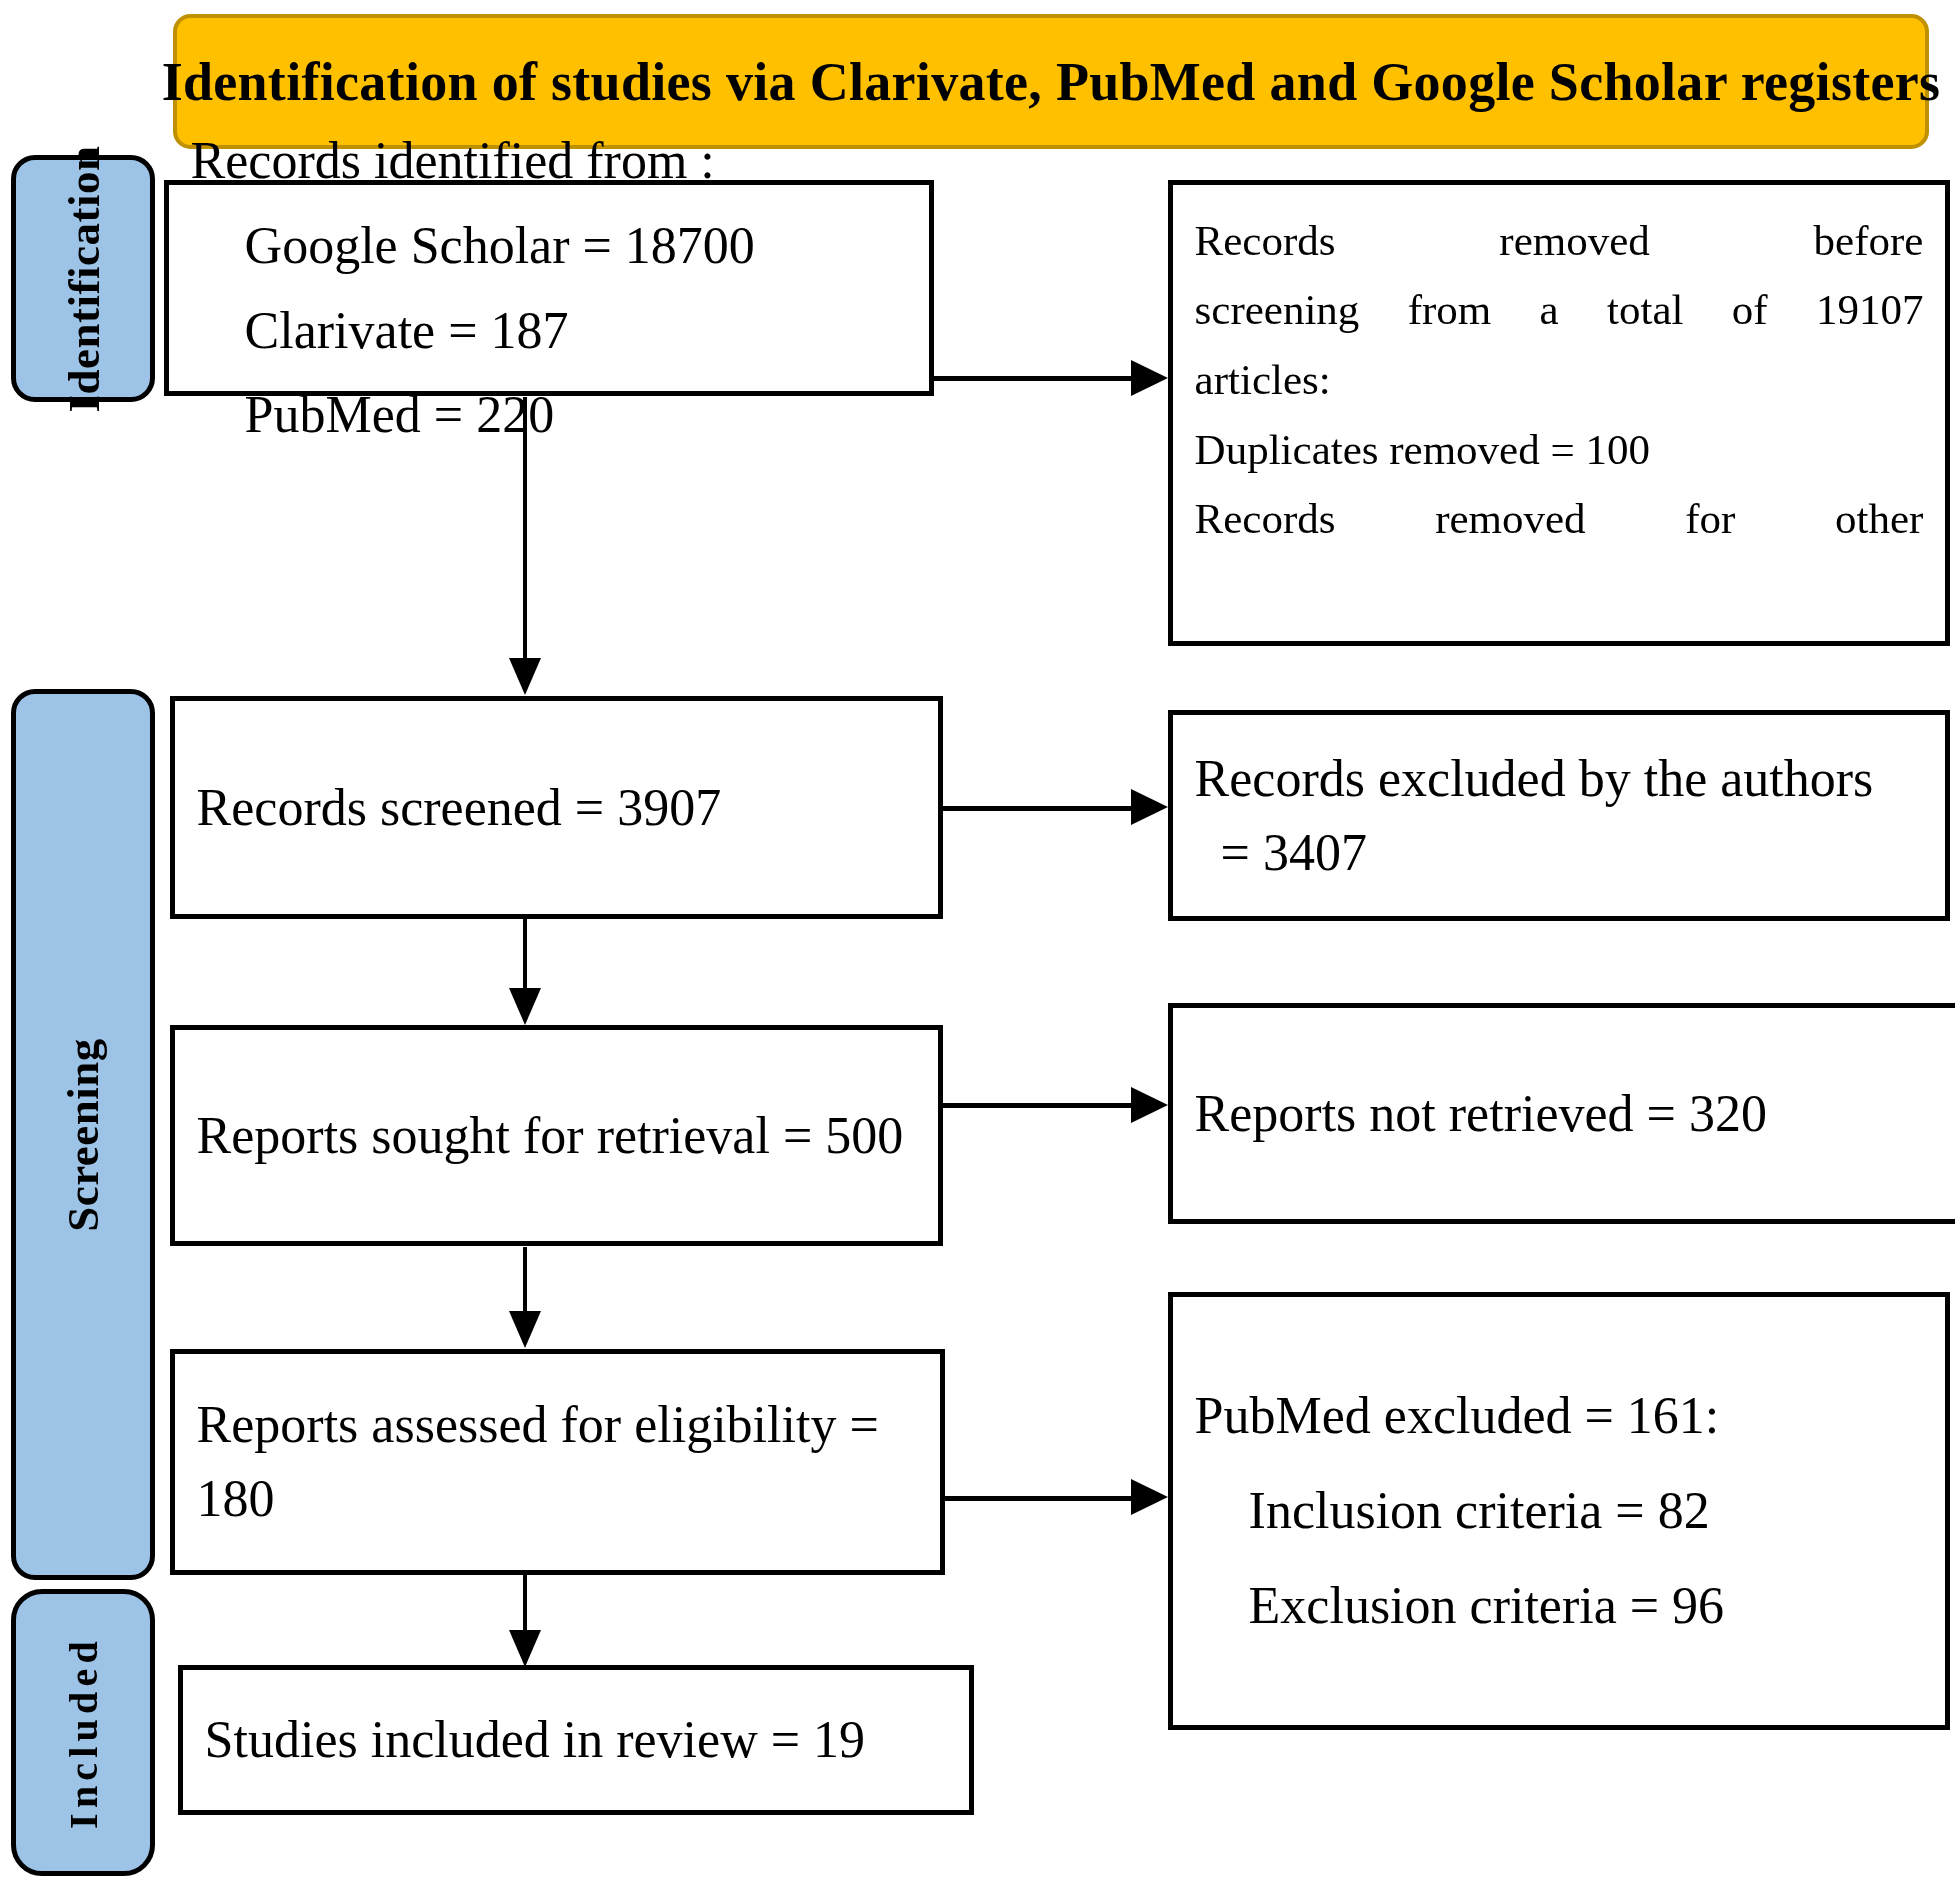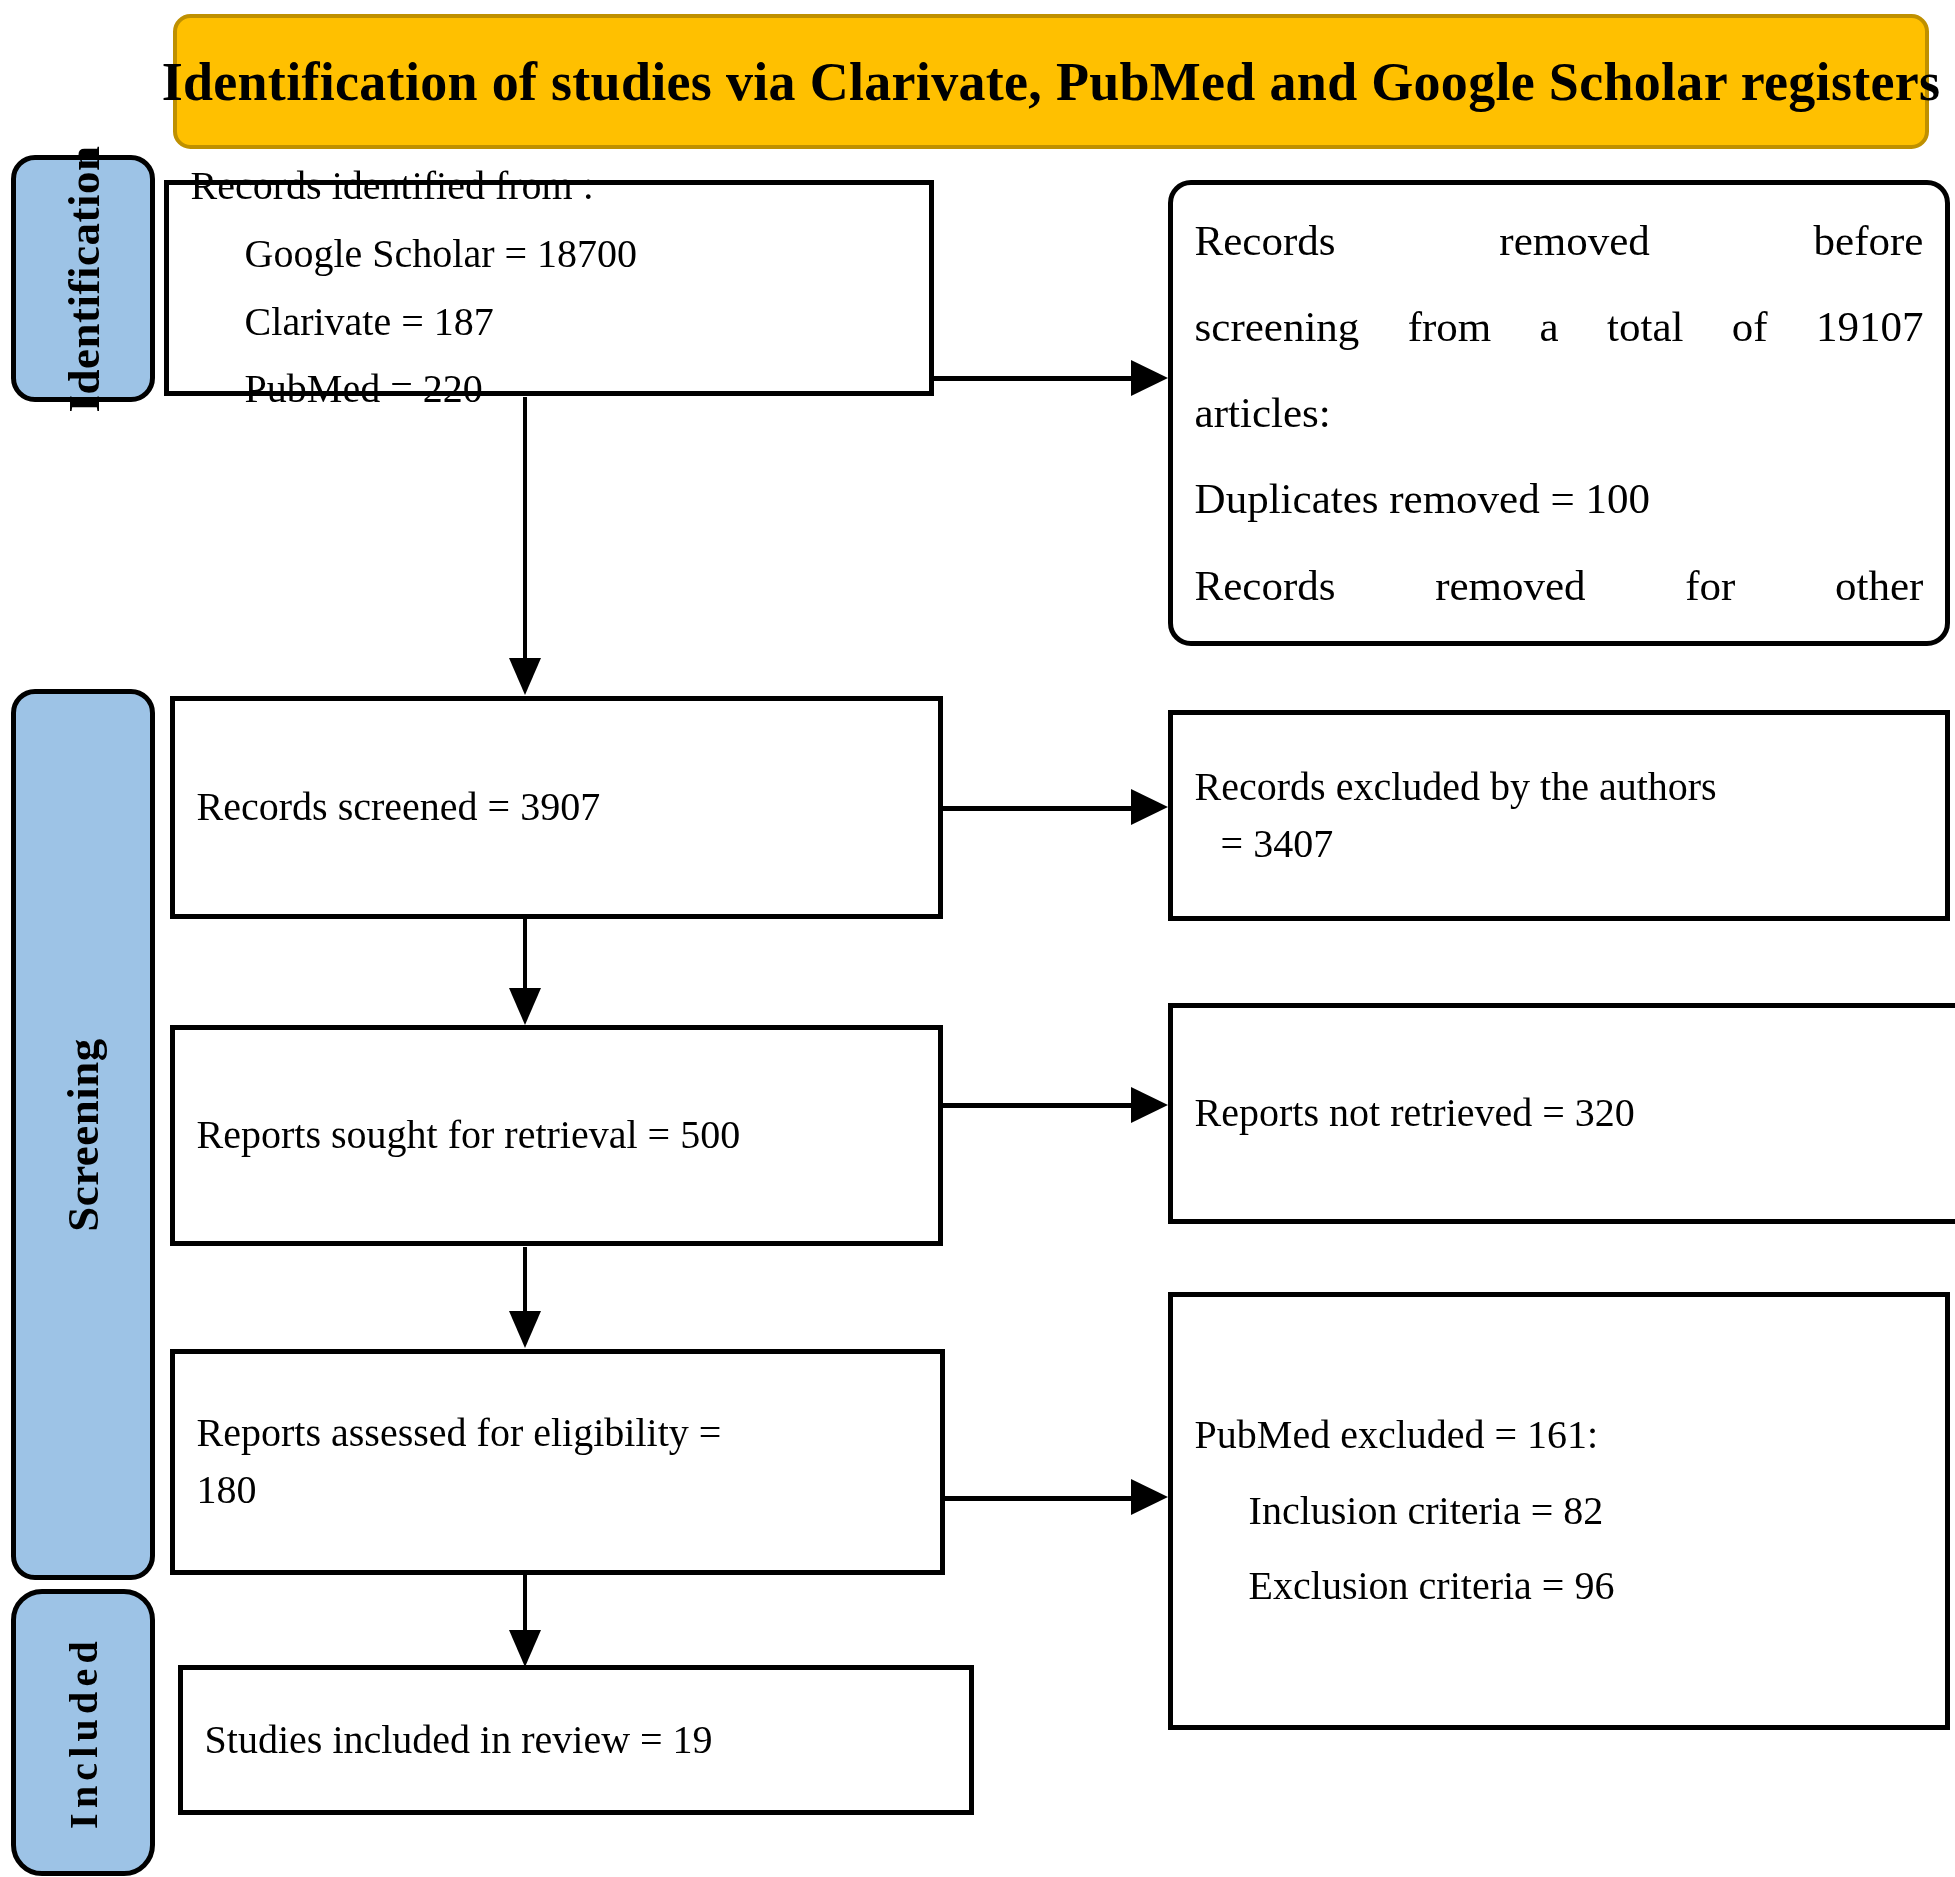--- a/index.html
+++ b/index.html
@@ -72,34 +72,34 @@
     position: absolute;
     background: #ffffff;
     border: 5.7px solid #000000;
     box-sizing: border-box;
     padding: 20.6px 21.6px;
     display: flex;
     flex-direction: column;
     justify-content: center;
   }
   .flow-box .line {
-    font-size: 40px;
+    font-size: 52px;
     line-height: 1.42;
     color: #000000;
   }
   .flow-box .line.indent-1 { padding-left: 54px; margin-top: 11px; }
   .flow-box .line.indent-sm { padding-left: 26px; }
   .flow-box.justified .line {
     text-align: justify;
     text-align-last: left;
   }
   .flow-box.justified .line.stretch {
     text-align-last: justify;
   }
-  .flow-box.topaligned { justify-content: space-between; border-radius: 23px; }
+  .flow-box.topaligned { justify-content: flex-start; }
 
   
   .box-identified  { left: 164px; top: 180px;  width: 770px; height: 216px; }
   .box-screened    { left: 170px; top: 696px; width: 773px; height: 223px; }
   .box-sought      { left: 170px; top: 1025px; width: 773px; height: 221px; }
   .box-assessed    { left: 170px; top: 1349px; width: 775px; height: 226px; }
   .box-included    { left: 178px; top: 1665px; width: 796px; height: 150px; }
 
   
   .box-removed     { left: 1168px; top: 180px;  width: 782px; height: 466px; }

